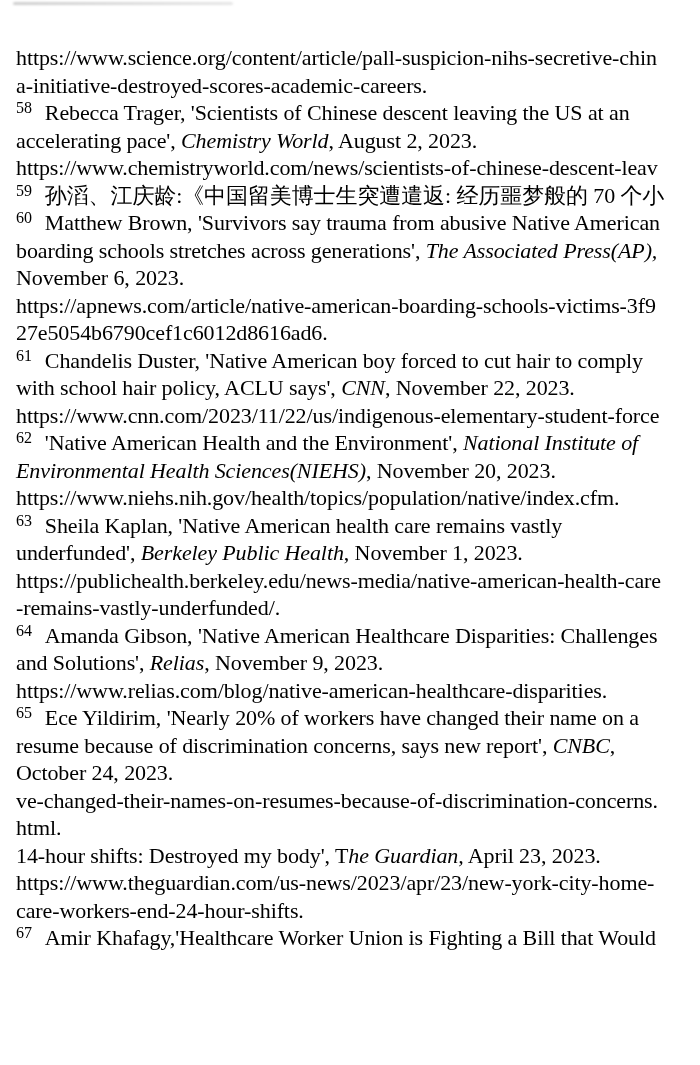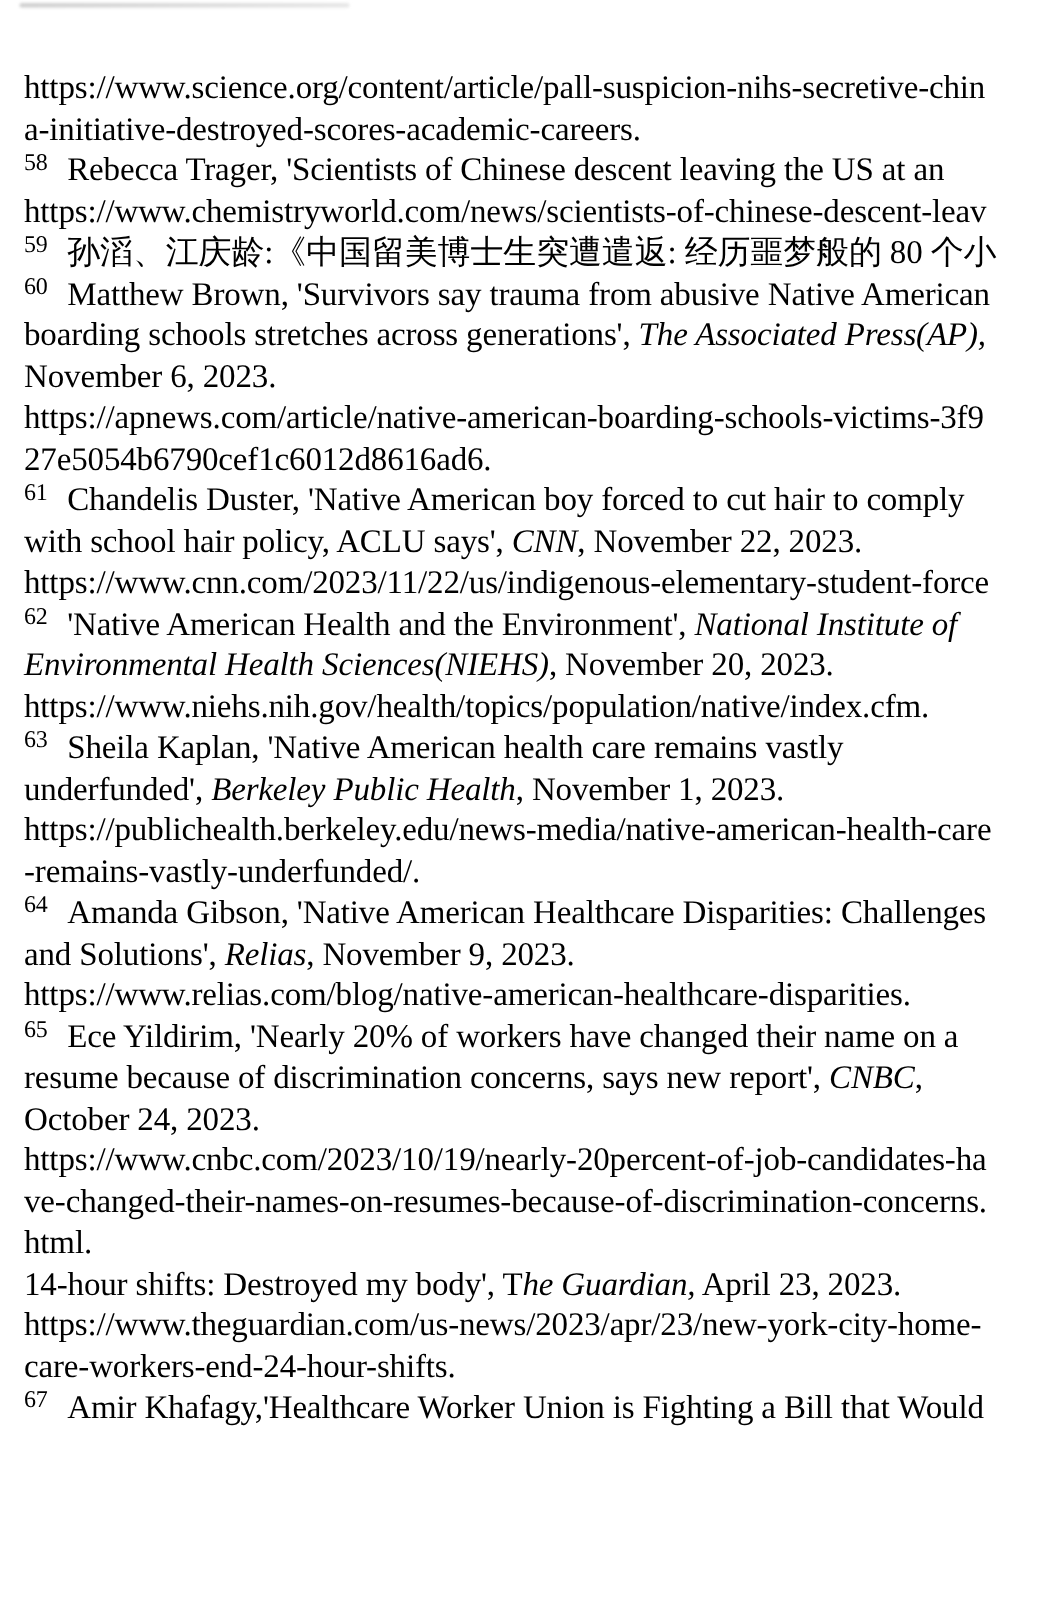--- a/index.html
+++ b/index.html
@@ -53,22 +53,23 @@
 </style>
 </head>
 <body>
 
 <div class="artifact"></div>
 
 <div class="doc">
     <div class="line"><span>https://www.science.org/content/article/pall-suspicion-nihs-secretive-chin</span></div>
     <div class="line"><span>a-initiative-destroyed-scores-academic-careers.</span></div>
     <div class="line"><sup class="fn-marker">58</sup><span>Rebecca Trager, 'Scientists of Chinese descent leaving the US at an</span></div>
+    <div class="line"><span>accelerating pace', </span><span class="i">Chemistry World</span><span>, August 2, 2023.</span></div>
     <div class="line"><span>https://www.chemistryworld.com/news/scientists-of-chinese-descent-leav</span></div>
-    <div class="line"><sup class="fn-marker">59</sup><span>孙滔、江庆龄:《中国留美博士生突遭遣返: 经历噩梦般的 80 个小</span></div>
+    <div class="line"><sup class="fn-marker">59</sup><span>孙滔、江庆龄:《中国留美博士生突遭遣返: 经历噩梦般的 70 个小</span></div>
     <div class="line"><sup class="fn-marker">60</sup><span>Matthew Brown, 'Survivors say trauma from abusive Native American</span></div>
     <div class="line"><span>boarding schools stretches across generations', </span><span class="i">The Associated Press(AP),</span></div>
     <div class="line"><span>November 6, 2023.</span></div>
     <div class="line"><span>https://apnews.com/article/native-american-boarding-schools-victims-3f9</span></div>
     <div class="line"><span>27e5054b6790cef1c6012d8616ad6.</span></div>
     <div class="line"><sup class="fn-marker">61</sup><span>Chandelis Duster, 'Native American boy forced to cut hair to comply</span></div>
     <div class="line"><span>with school hair policy, ACLU says', </span><span class="i">CNN</span><span>, November 22, 2023.</span></div>
     <div class="line"><span>https://www.cnn.com/2023/11/22/us/indigenous-elementary-student-force</span></div>
     <div class="line"><sup class="fn-marker">62</sup><span>'Native American Health and the Environment', </span><span class="i">National Institute of</span></div>
     <div class="line"><span class="i">Environmental Health Sciences(NIEHS)</span><span>, November 20, 2023.</span></div>
@@ -76,20 +77,19 @@
     <div class="line"><sup class="fn-marker">63</sup><span>Sheila Kaplan, 'Native American health care remains vastly</span></div>
     <div class="line"><span>underfunded', </span><span class="i">Berkeley Public Health</span><span>, November 1, 2023.</span></div>
     <div class="line"><span>https://publichealth.berkeley.edu/news-media/native-american-health-care</span></div>
     <div class="line"><span>-remains-vastly-underfunded/.</span></div>
     <div class="line"><sup class="fn-marker">64</sup><span>Amanda Gibson, 'Native American Healthcare Disparities: Challenges</span></div>
     <div class="line"><span>and Solutions', </span><span class="i">Relias</span><span>, November 9, 2023.</span></div>
     <div class="line"><span>https://www.relias.com/blog/native-american-healthcare-disparities.</span></div>
     <div class="line"><sup class="fn-marker">65</sup><span>Ece Yildirim, 'Nearly 20% of workers have changed their name on a</span></div>
     <div class="line"><span>resume because of discrimination concerns, says new report', </span><span class="i">CNBC</span><span>,</span></div>
     <div class="line"><span>October 24, 2023.</span></div>
-    <div class="line"><span>https://www.cnbc.com/2023/10/19/nearly-20percent-of-job-candidates-ha</span></div>
     <div class="line"><span>ve-changed-their-names-on-resumes-because-of-discrimination-concerns.</span></div>
     <div class="line"><span>html.</span></div>
     <div class="line"><span>14-hour shifts: Destroyed my body', T</span><span class="i">he Guardian,</span><span> April 23, 2023.</span></div>
     <div class="line"><span>https://www.theguardian.com/us-news/2023/apr/23/new-york-city-home-</span></div>
     <div class="line"><span>care-workers-end-24-hour-shifts.</span></div>
     <div class="line"><sup class="fn-marker">67</sup><span>Amir Khafagy,'Healthcare Worker Union is Fighting a Bill that Would</span></div>
   </div>
 
 </body></html>

